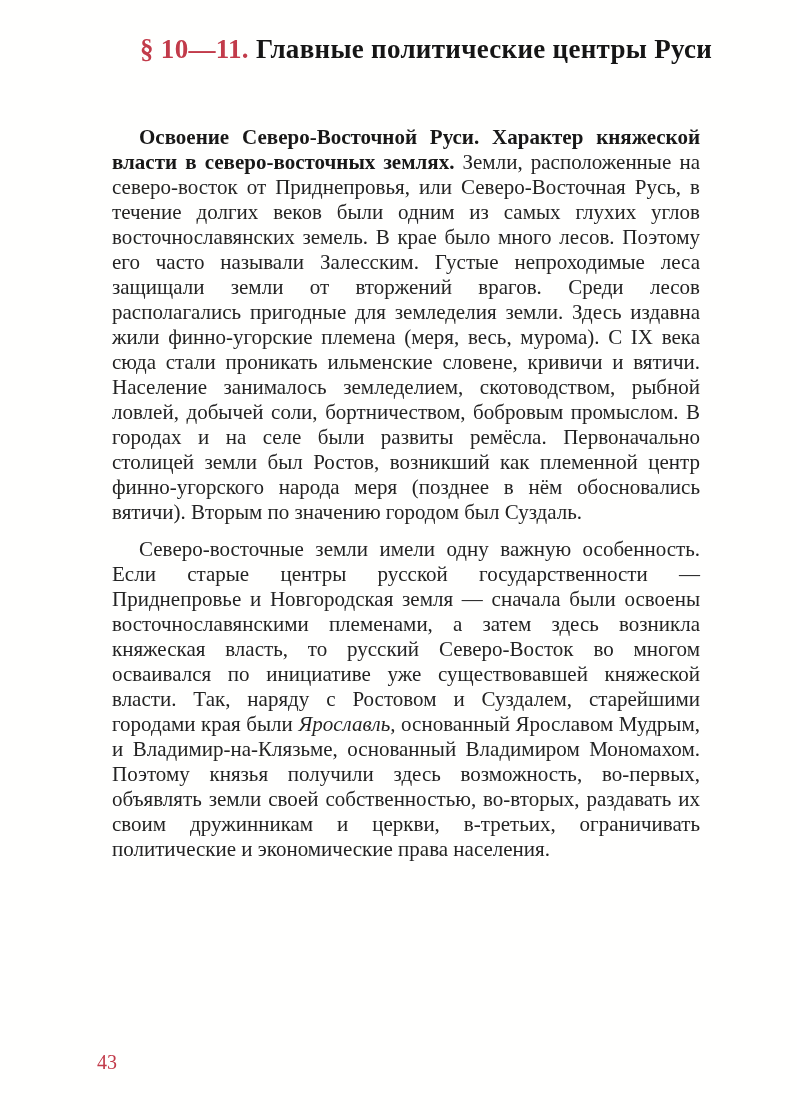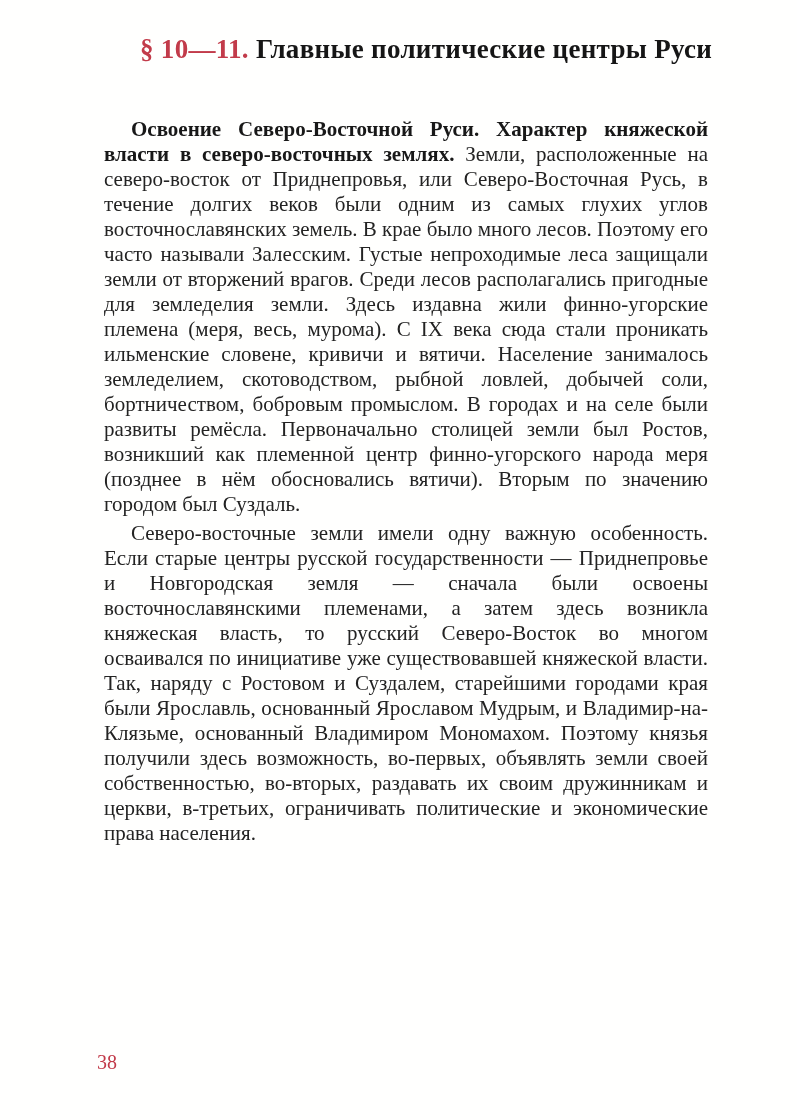--- a/index.html
+++ b/index.html
@@ -30,23 +30,23 @@
   .title .section-number { color: #c23b4a; }
   .body-text {
     position: absolute;
     top: 113px;
     left: 100px;
     width: 612px;
     font-size: 21px;
     line-height: 25px;
     text-align: justify;
   }
-  .para { margin: 4px; text-indent: 27px; }
+  .para { margin: 12px; text-indent: 27px; }
   .para b { font-weight: bold; color: #181818; }
-  .italic { }
+  .italic { font-style: italic; }
   .page-number {
     position: absolute;
     left: 97px;
     top: 1051px;
     font-size: 20px;
     color: #c23b4a;
   }
 </style>
 </head>
 <body>
@@ -57,15 +57,15 @@
 
   <div class="body-text">
 
     <p class="para"><b>Освоение Северо-Восточной Руси. Характер княжеской власти в северо-восточных землях.</b><span> Земли, расположенные на северо-восток от Приднепровья, или Северо-Восточная Русь, в течение долгих веков были одним из самых глухих углов восточнославянских земель. В крае было много лесов. Поэтому его часто называли Залесским. Густые непроходимые леса защищали земли от вторжений врагов. Среди лесов располагались пригодные для земледелия земли. Здесь издавна жили финно-угорские племена (меря, весь, мурома). С IX века сюда стали проникать ильменские словене, кривичи и вятичи. Население занималось земледелием, скотоводством, рыбной ловлей, добычей соли, бортничеством, бобровым промыслом. В городах и на селе были развиты ремёсла. Первоначально столицей земли был Ростов, возникший как племенной центр финно-угорского народа меря (позднее в нём обосновались вятичи). Вторым по значению городом был Суздаль.</span></p>
 
     <p class="para"><span>Северо-восточные земли имели одну важную особенность. Если старые центры русской государственности — Приднепровье и Новгородская земля — сначала были освоены восточнославянскими племенами, а затем здесь возникла княжеская власть, то русский Северо-Восток во многом осваивался по инициативе уже существовавшей княжеской власти. Так, наряду с Ростовом и Суздалем, старейшими городами края были </span><span class="italic">Ярославль,</span><span> основанный Ярославом Мудрым, и Владимир-на-Клязьме, основанный Владимиром Мономахом. Поэтому князья получили здесь возможность, во-первых, объявлять земли своей собственностью, во-вторых, раздавать их своим дружинникам и церкви, в-третьих, ограничивать политические и экономические права населения.</span></p>
 
 
   </div>
 
-  <div class="page-number">38</div>
+  <div class="page-number">43</div>
 
 </div>
 
 </body></html>

